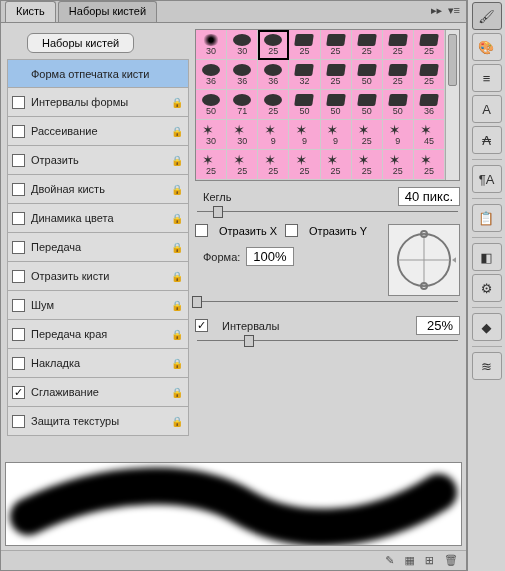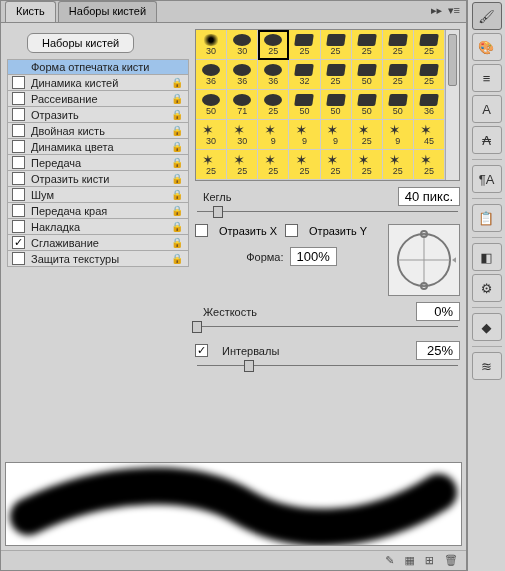--- a/index.html
+++ b/index.html
@@ -15,30 +15,30 @@
   .tab { padding: 3px 10px; font-size: 11px; background: #d4d4d4; border: 1px solid #888; border-bottom: none; margin-right: 2px; cursor: pointer; border-radius: 3px 3px 0 0; }
   .tab.inactive { background: #bdbdbd; }
   .tabs .collapse { position: absolute; right: 6px; top: 3px; font-size: 11px; color: #444; cursor: pointer; }
   .tabs .menu { position: absolute; right: 24px; top: 3px; font-size: 11px; color: #444; cursor: pointer; }
 
   .body { flex: 1; display: flex; flex-direction: column; padding: 6px; gap: 4px; overflow: hidden; }
   .toprow { display: flex; gap: 6px; }
   .leftcol { width: 182px; display: flex; flex-direction: column; gap: 0; }
   .preset-btn { align-self: flex-start; margin: 4px 0 6px 20px; padding: 3px 14px; font-size: 11px; background: #eee; border: 1px solid #888; border-radius: 6px; cursor: pointer; }
   .optlist { display: flex; flex-direction: column; }
-  .opt { display: flex; align-items: center; height: 16px; border: 1px solid #aaa; border-top: none; padding: 0 4px; font-size: 11px; color: #222; background: #ddd; position: relative; }
+  .opt { display: flex; align-items: center; height: 29px; border: 1px solid #aaa; border-top: none; padding: 0 4px; font-size: 11px; color: #222; background: #ddd; position: relative; }
   .opt:first-child { border-top: 1px solid #aaa; }
   .opt.sel { background: #9ec3ea; }
   .opt .chk { width: 13px; height: 13px; border: 1px solid #666; background: #fff; margin-right: 6px; display: inline-flex; align-items: center; justify-content: center; font-size: 11px; color: #000; cursor: pointer; }
   .opt .chk.nochk { visibility: hidden; }
   .opt .lock { position: absolute; right: 4px; font-size: 10px; color: #666; }
 
   .rightcol { flex: 1; display: flex; flex-direction: column; }
   .grid-wrap { border: 1px solid #888; background: #eee; height: 152px; display: flex; }
-  .grid { flex: 1; display: grid; grid-template-columns: repeat(8, 1fr); grid-auto-rows: 30px; overflow: hidden; background: #fde047; }
+  .grid { flex: 1; display: grid; grid-template-columns: repeat(8, 1fr); grid-auto-rows: 30px; overflow: hidden; background: #f9a8d4; }
   .cell { border-right: 1px solid #ccc; border-bottom: 1px solid #ccc; display: flex; flex-direction: column; align-items: center; justify-content: center; font-size: 9px; color: #333; cursor: pointer; }
   .cell .sw { width: 18px; height: 12px; background: #333; border-radius: 50%; }
   .cell .sw.sq { border-radius: 2px; transform: skewX(-8deg); }
   .cell .sw.soft { background: radial-gradient(circle,#000 20%,transparent 70%); border-radius: 50%; }
   .cell .sw.star { background: none; color: #333; font-size: 14px; line-height: 12px; }
   .cell.sel { outline: 2px solid #000; outline-offset: -2px; }
   .grid-wrap .sb { width: 14px; background: #e0e0e0; border-left: 1px solid #aaa; position: relative; }
   .grid-wrap .sb::after { content: ""; position: absolute; left: 2px; right: 2px; top: 4px; height: 50px; background: #bbb; border: 1px solid #888; border-radius: 2px; }
 
   .ctrlrow { display: flex; align-items: center; font-size: 11px; margin-top: 6px; gap: 6px; }
@@ -77,21 +77,21 @@
       <div class="toprow">
         <div class="leftcol">
           <button class="preset-btn">Наборы кистей</button>
           <div class="optlist" id="optlist">
               <div class="opt sel">
                 <span class="chk nochk"></span>
                 <span>Форма отпечатка кисти</span>
               </div>
               <div class="opt">
                 <span class="chk"></span>
-                <span>Динамика кистей</span>
+                <span>Интервалы формы</span>
                 <span class="lock">🔒</span>
               </div>
               <div class="opt">
                 <span class="chk"></span>
                 <span>Рассеивание</span>
                 <span class="lock">🔒</span>
               </div>
               <div class="opt">
                 <span class="chk"></span>
                 <span>Отразить</span>
@@ -322,42 +322,37 @@
             </div>
 
           <div class="midgrid">
             <div class="midleft">
               <div class="reflects">
                 <span class="chk"></span>
                 <span>Отразить X</span>
                 <span class="chk"></span>
                 <span>Отразить Y</span>
               </div>
-              <div class="ctrlrow" style="justify-content:center">
+              <div class="ctrlrow" style="justify-content:flex-start">
                 <span class="lbl">Форма:</span>
                 <span class="valbox">100%</span>
               </div>
             </div>
             <div class="anglebox">
               <svg width="64" height="64">
                 <circle cx="32" cy="32" r="26"></circle>
                 <line x1="6" y1="32" x2="58" y2="32" stroke="#999" stroke-width="1"></line>
                 <line x1="32" y1="6" x2="32" y2="58" stroke="#999" stroke-width="1"></line>
                 <circle cx="32" cy="6" r="3" fill="#bbb" stroke="#666"></circle>
                 <circle cx="32" cy="58" r="3" fill="#bbb" stroke="#666"></circle>
                 <polygon points="60,32 66,28 66,36" fill="#999"></polygon>
               </svg>
             </div>
           </div>
 
-          <div class="ctrlrow">
-            <span class="lbl">Жесткость</span>
-            <span style="flex:1"></span>
-            <span class="valbox">0%</span>
-          </div>
           <div class="slider">
               <div class="thumb" style="left:0%"></div>
             </div>
 
           <div class="ctrlrow">
             <span class="chk" style="width:13px;height:13px;border:1px solid #666;background:#fff;display:inline-flex;align-items:center;justify-content:center;font-size:11px">✓</span>
             <span class="lbl">Интервалы</span>
             <span style="flex:1"></span>
             <span class="valbox">25%</span>
           </div>

